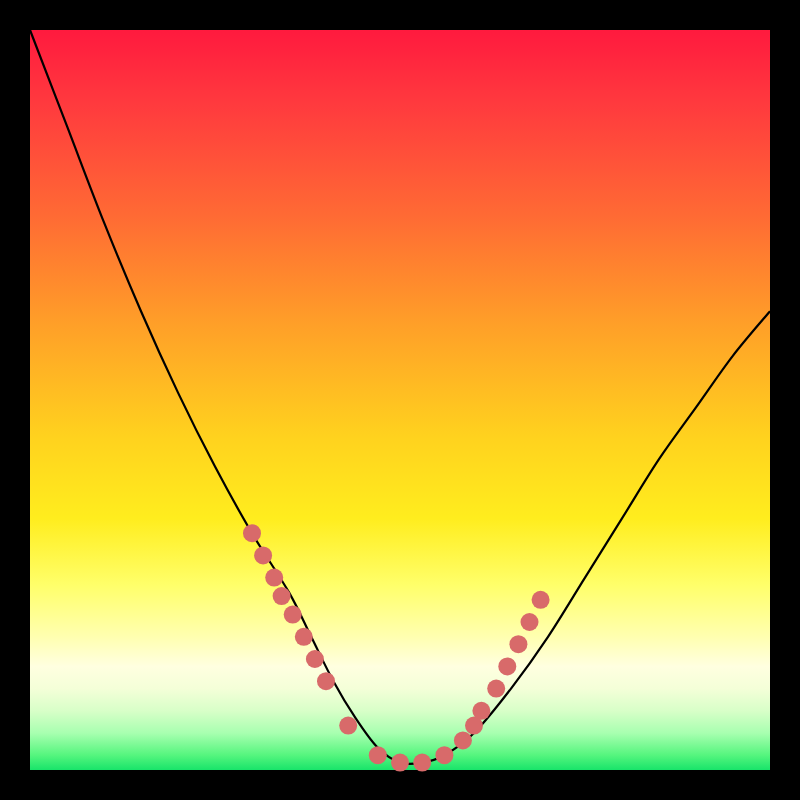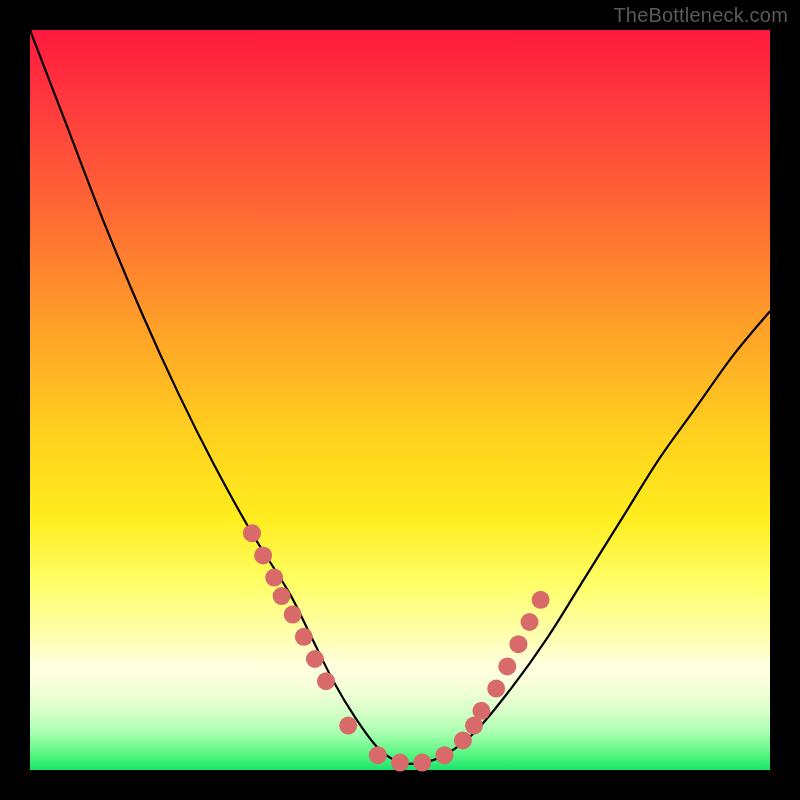--- a/index.html
+++ b/index.html
@@ -85,14 +85,13 @@
           <circle cx="444.0" cy="695.6" r="9" fill="#d86a6a" stroke="#c24d4d" stroke-width="0"></circle>
           <circle cx="451.4" cy="680.8" r="9" fill="#d86a6a" stroke="#c24d4d" stroke-width="0"></circle>
           <circle cx="466.2" cy="658.6" r="9" fill="#d86a6a" stroke="#c24d4d" stroke-width="0"></circle>
           <circle cx="477.3" cy="636.4" r="9" fill="#d86a6a" stroke="#c24d4d" stroke-width="0"></circle>
           <circle cx="488.4" cy="614.2" r="9" fill="#d86a6a" stroke="#c24d4d" stroke-width="0"></circle>
           <circle cx="499.5" cy="592.0" r="9" fill="#d86a6a" stroke="#c24d4d" stroke-width="0"></circle>
           <circle cx="510.6" cy="569.8" r="9" fill="#d86a6a" stroke="#c24d4d" stroke-width="0"></circle>
         </g>
     </svg>
   </div>
-  <div class="watermark">TheBottleneck.com</div>
 </div>
 
 </body></html>

